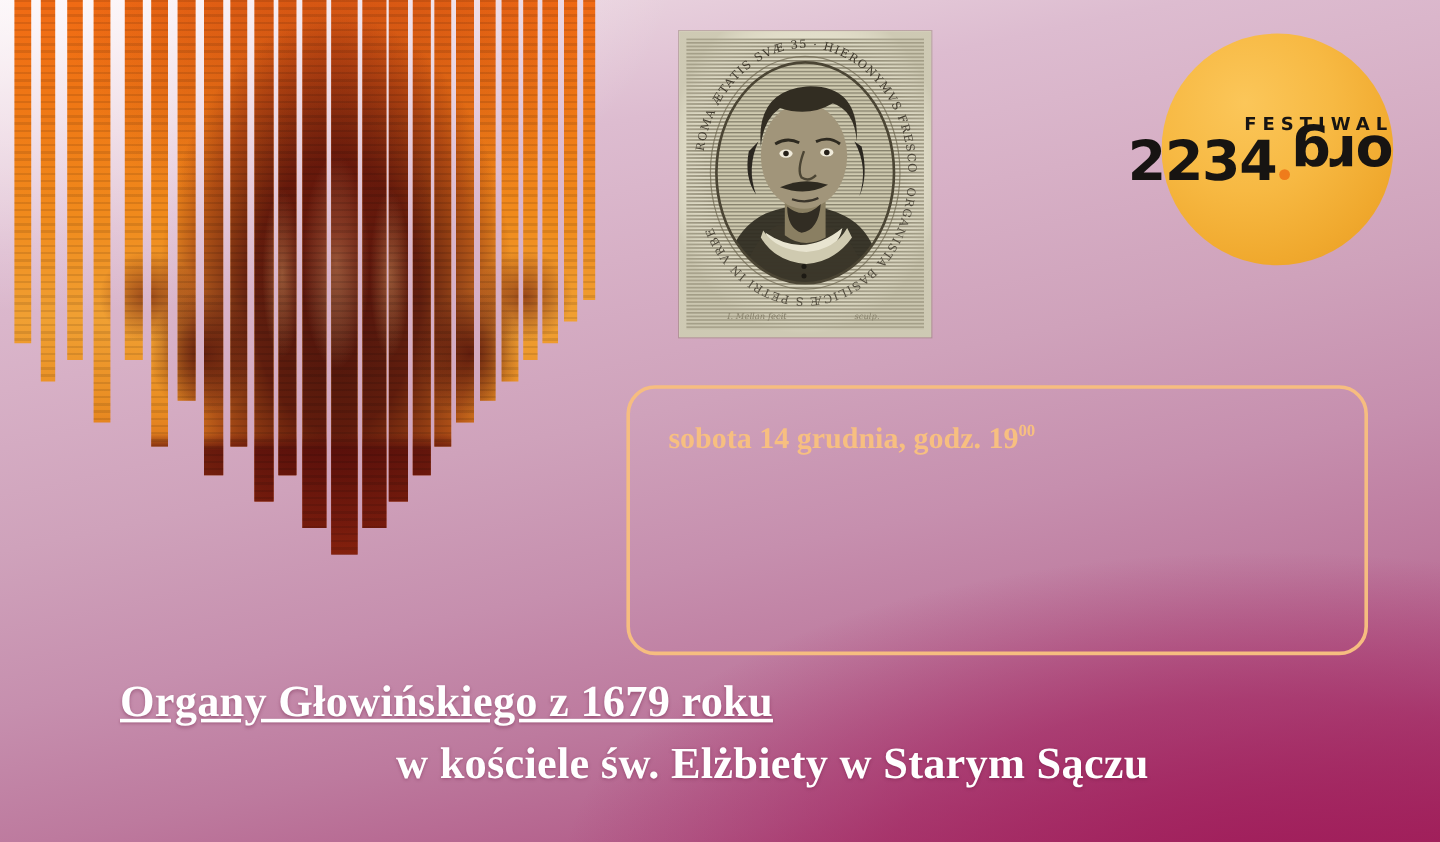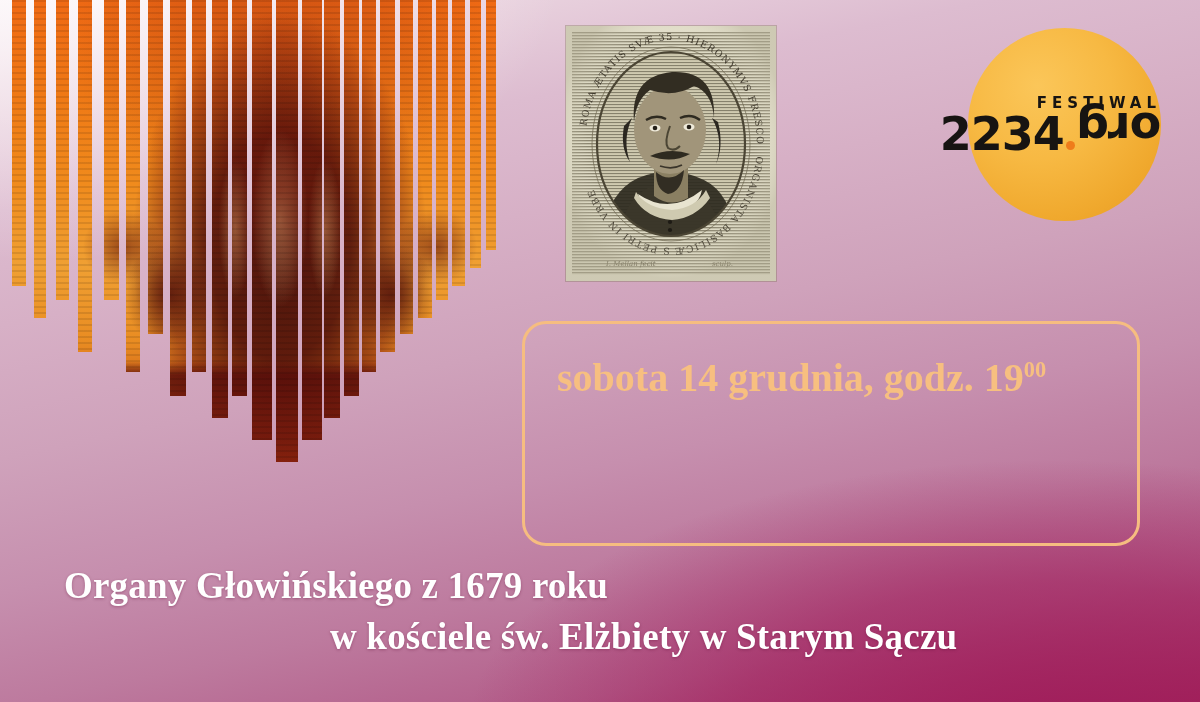--- a/index.html
+++ b/index.html
@@ -127,21 +127,21 @@
   .infobox{
     position:absolute; left:522px; top:321px;
     width:618px; height:225px;
     border:3px solid #f6bd80;
     border-radius:24px;
     padding:22px 0 0 32px;
   }
   .line{
     color:#f7bf80;
     font-family:"Liberation Serif", serif;
-    font-size:40px;
+    font-size:25px;
     font-weight:700;
     line-height:1.62;
     white-space:nowrap;
   }
   .line sup{
     font-size:.56em;
     vertical-align:super;
     line-height:0;
   }
   .line.italic{ font-style:italic; font-weight:700; }
@@ -153,21 +153,21 @@
   .hl{
     color:#ffffff;
     font-family:"Liberation Serif", serif;
     font-weight:700;
     font-size:37px;
     line-height:1.38;
     letter-spacing:.2px;
     white-space:nowrap;
     text-shadow:0 1px 3px rgba(90,10,45,.35);
   }
-  .hl-1{ padding-left:64px; }
+  .hl-1{ padding-left:100px;text-decoration:underline; }
   .hl-2{ padding-left:330px; }
 </style>
 </head>
 <body>
 
 <div id="poster">
 
   <div class="bg-base"></div>
   <div class="bg-warm"></div>
   <div class="bg-cool"></div>

